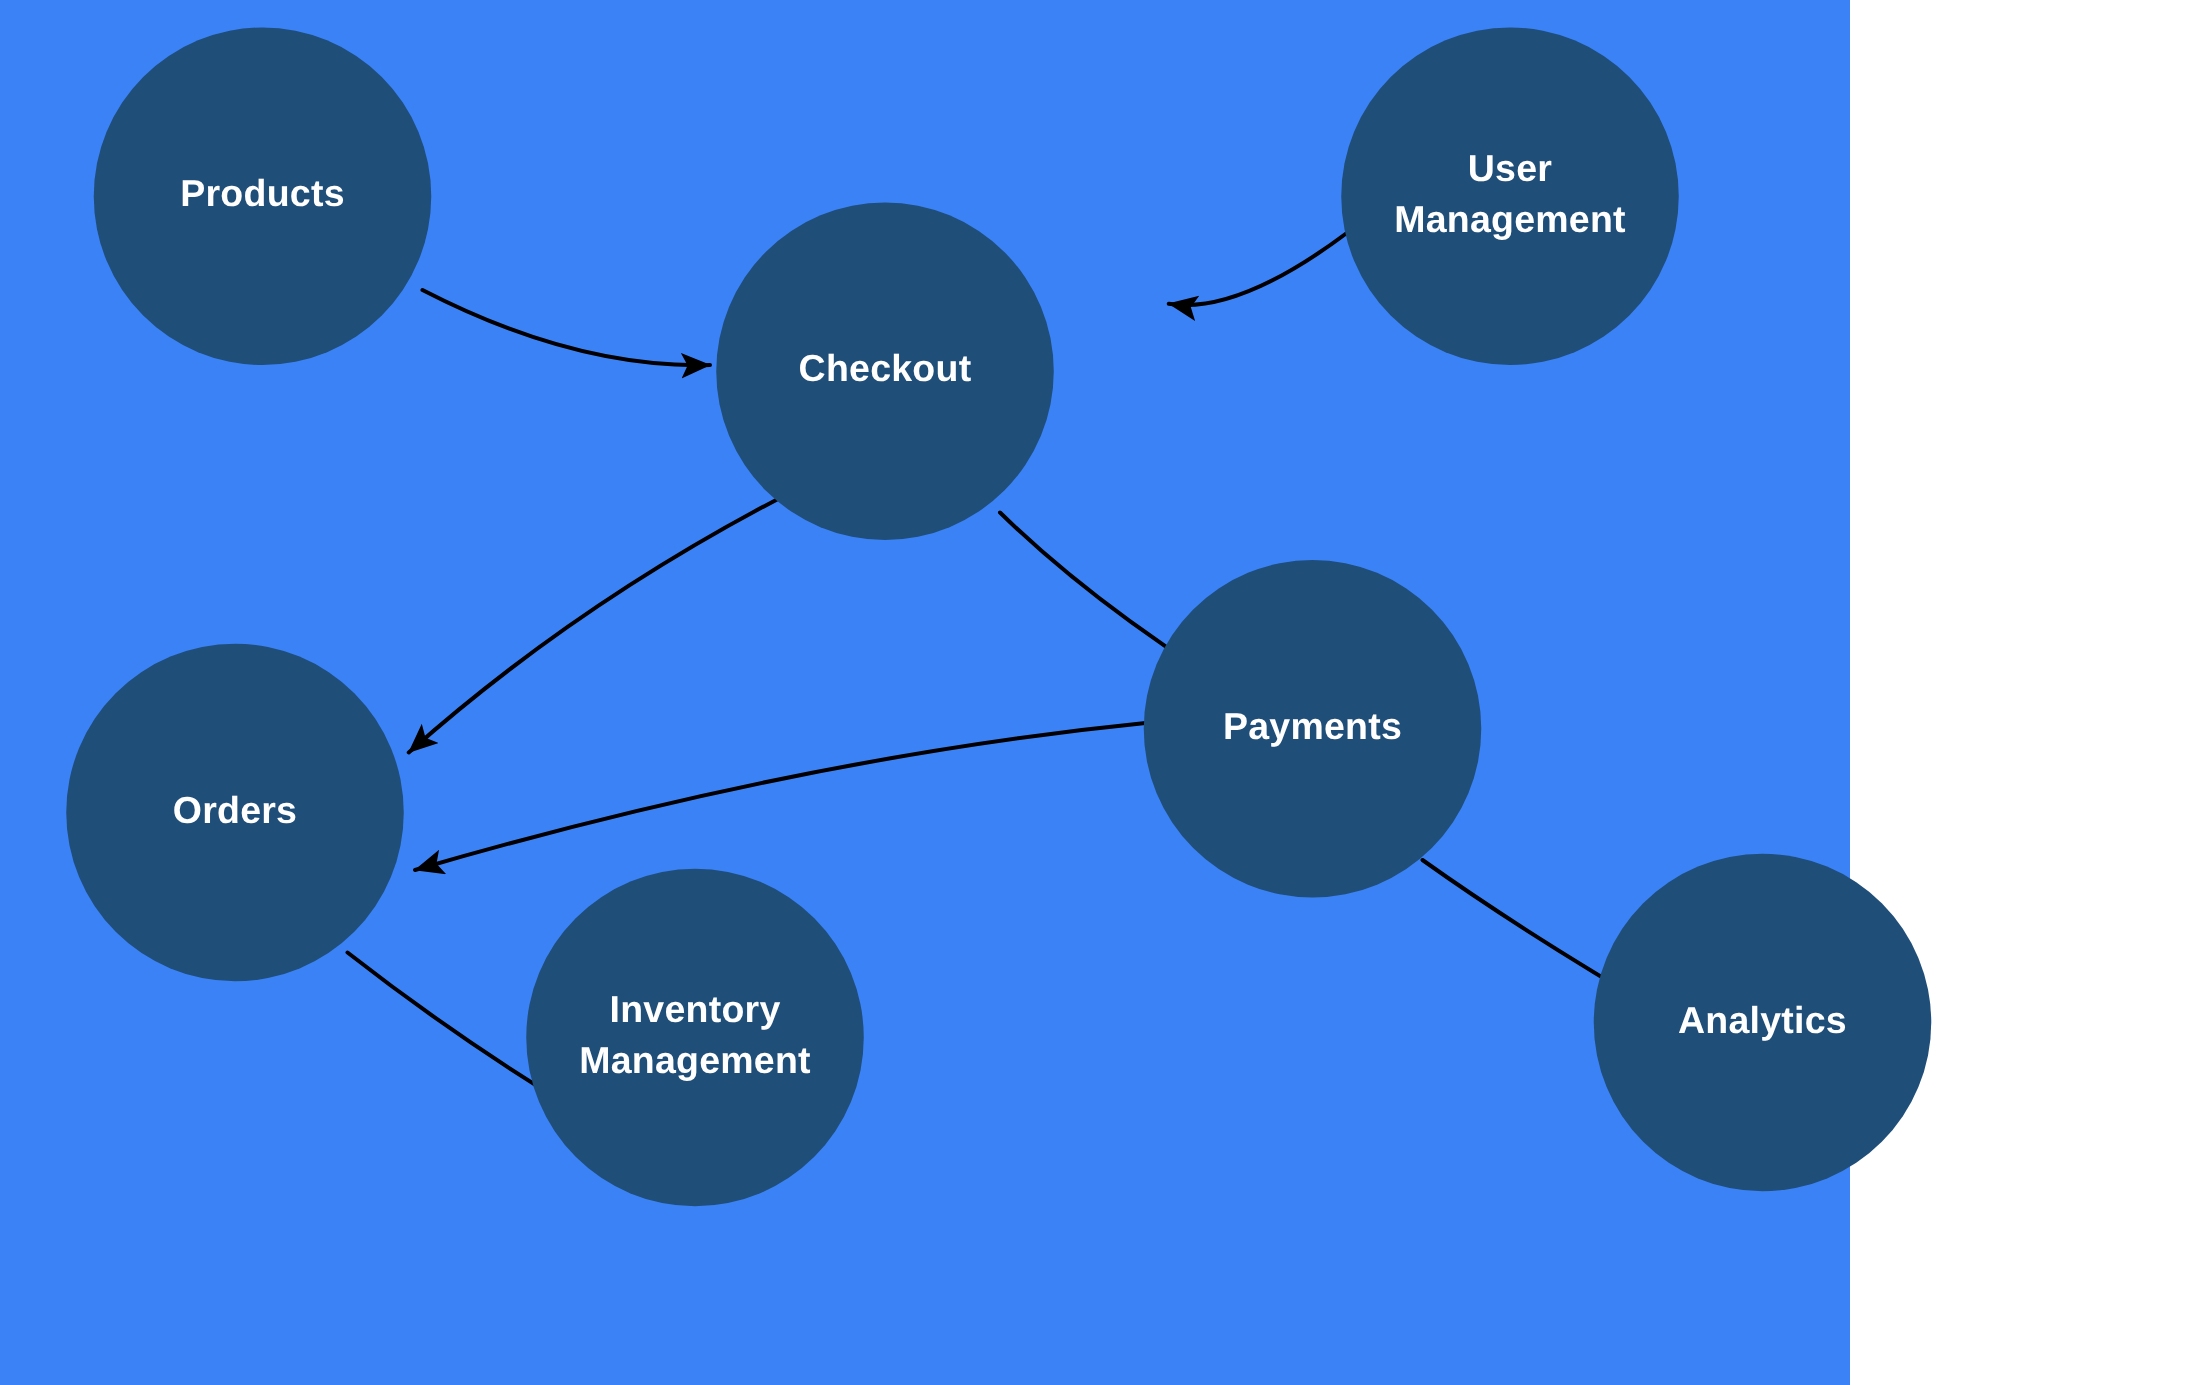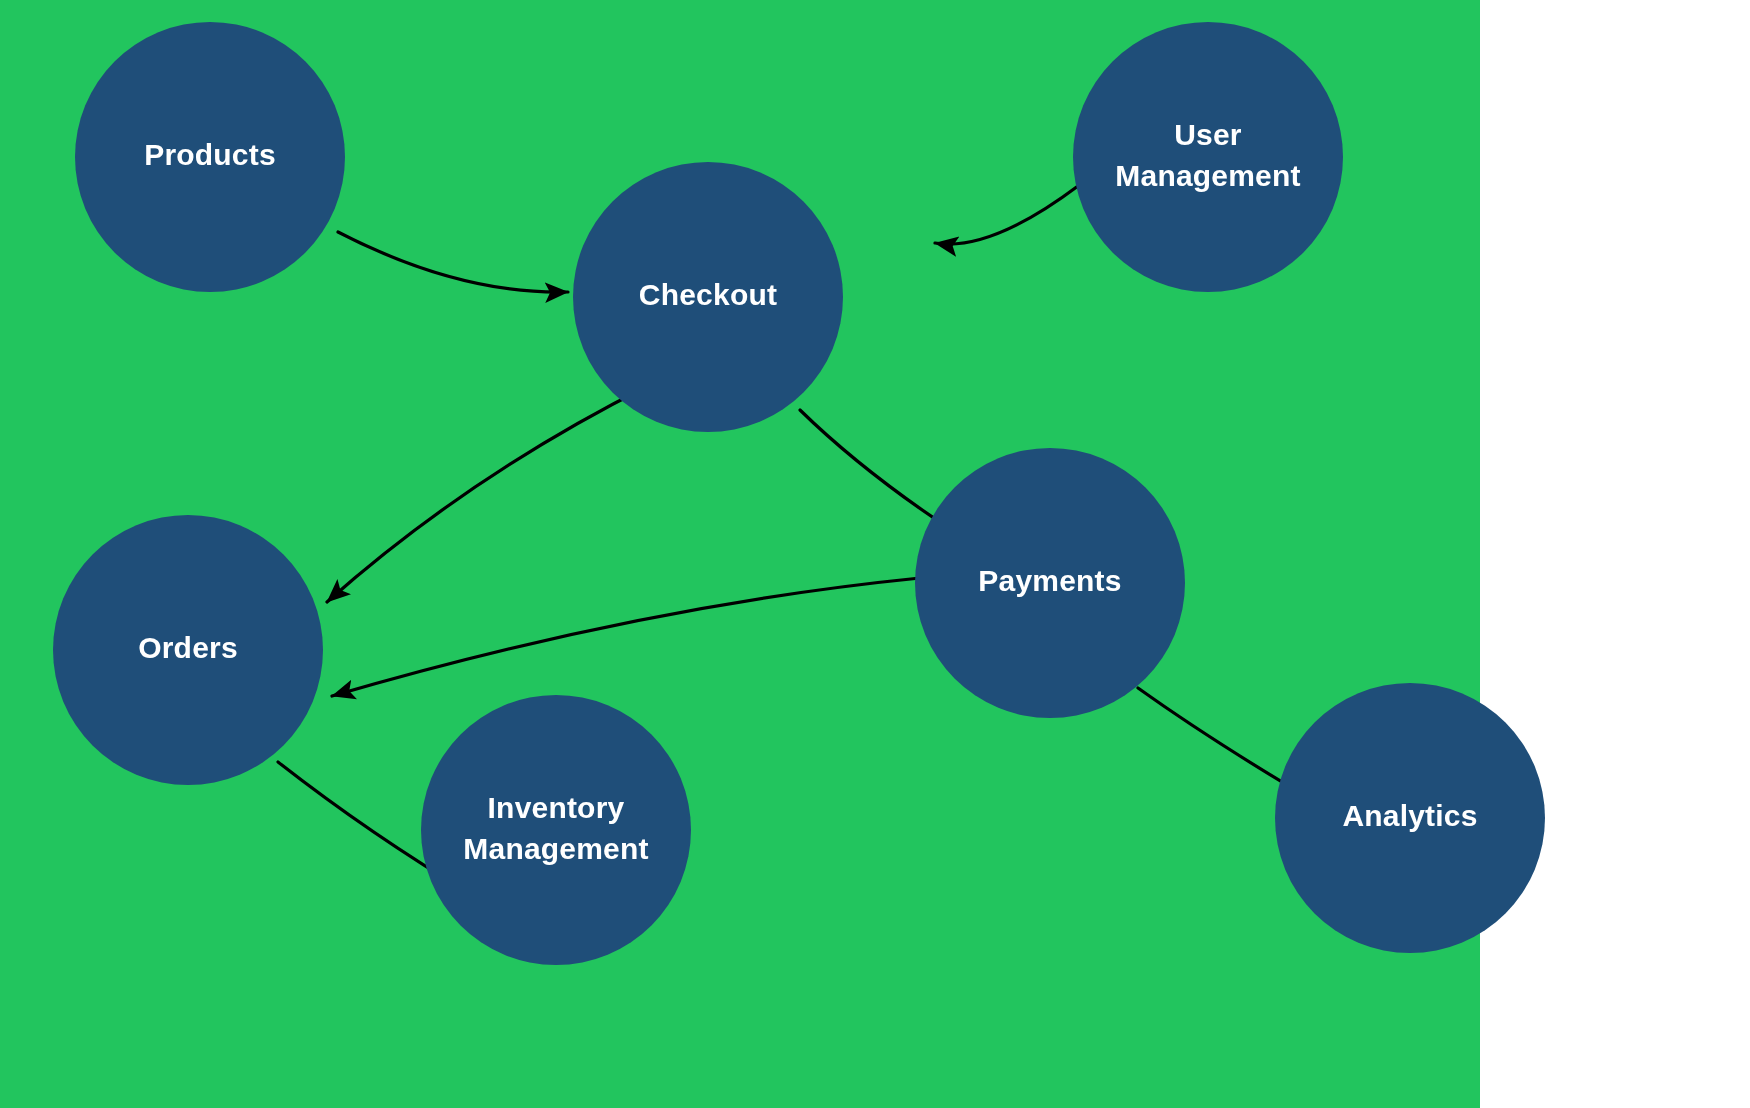--- a/index.html
+++ b/index.html
@@ -10,21 +10,21 @@
   body {
     width: 1750px;
     height: 1108px;
     font-family: "Liberation Sans", sans-serif;
     overflow: hidden;
   }
   #canvas-wrap {
     position: relative;
     width: 1480px;
     height: 1108px;
-    background: #22c55e;
+    background: #3b82f6;
   }
   svg#graph {
     position: absolute;
     left: 0;
     top: 0;
     width: 1750px;
     height: 1108px;
     display: block;
   }
   .node-circle {

